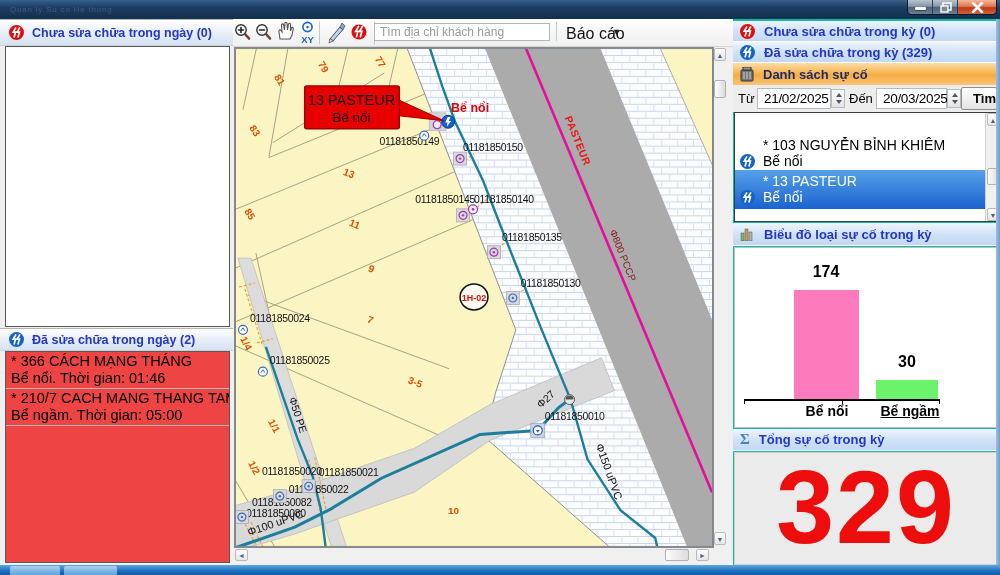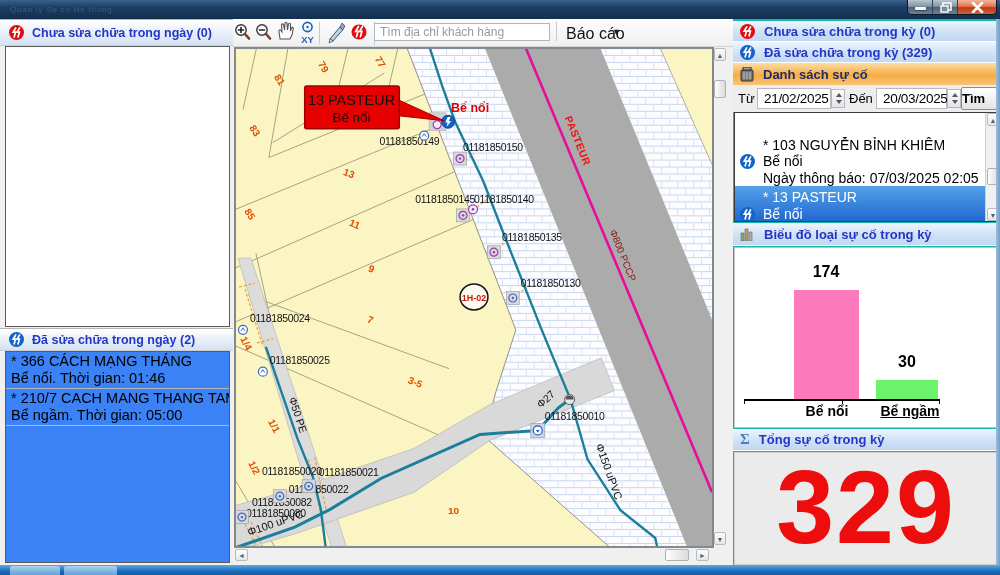--- a/index.html
+++ b/index.html
@@ -16,21 +16,21 @@
 .wb-min,.wb-max { width:25px; background:linear-gradient(#b9c4ce, #8496a6 45%, #4e6275 52%, #6d8092); border-right:1px solid #2c4057; }
 .wb-close { width:38px; background:linear-gradient(#f3b79c, #e0794f 45%, #bd3a17 55%, #d55f38); }
 
 .phead { height:23px; background:linear-gradient(#ffffff, #e9eff8 50%, #d4e2f4); border-top:1px solid #b5b5b5; border-bottom:1px solid #cfcfcf;
   display:flex; align-items:center; font-weight:bold; color:#2336c8; font-size:12.5px; }
 .phead .ic { margin:0 8px 0 9px; }
 
 #lp1head { left:0; top:19px; width:233px; height:27px; }
 #lp1list { left:5px; top:46px; width:225px; height:281px; background:#fff; border:1px solid #5a5a5a; }
 #lp2head { left:0; top:328px; width:233px; }
-#lp2list { left:5px; top:351px; width:225px; height:212px; background:#3b82f6; border:1px solid #5a5a5a; font-size:14.5px; color:#000; overflow:hidden; }
+#lp2list { left:5px; top:351px; width:225px; height:212px; background:#ef4444; border:1px solid #5a5a5a; font-size:14.5px; color:#000; overflow:hidden; }
 #lp2list .row { padding:1px 0 1px 5px; line-height:17px; border-bottom:1px solid #b9b9b9; white-space:nowrap; }
 
 #toolbar { left:233px; top:19px; width:500px; height:28px; background:linear-gradient(#fdfdfd,#f0f0f0); border-bottom:1px solid #d5d5d5; }
 #searchbox { left:374px; top:23px; width:176px; height:18px; background:#fff; border:1px solid #aab6c0; font-size:12px; color:#9a9a9a; line-height:16px; padding-left:5px; }
 #baocao { left:566px; top:25px; font-size:16px; color:#111; }
 .tbsep { top:22px; width:1px; height:19px; background:#c8c8c8; }
 
 #map { left:234px; top:47px; width:480px; height:501px; border:1px solid #888; background:#faf5c2; }
 
 .sb { background:#f0f0f0; }
@@ -46,21 +46,21 @@
 #rorange { position:absolute; left:0; top:44px; width:267px; height:22px; background:linear-gradient(#fbdda6, #f6ad42 55%, #f9c377);
   display:flex; align-items:center; font-weight:bold; color:#1a2c6b; font-size:13px; }
 #rorange .ic { margin:0 9px 0 7px; }
 #daterow { position:absolute; left:0; top:66px; width:267px; height:27px; background:#ededed; font-size:13px; color:#000; }
 .dbox { position:absolute; top:3px; height:21px; background:#fff; border:1px solid #b4bac0; font-size:13.5px; line-height:19px; padding-left:6px; letter-spacing:-0.3px; }
 .spin { position:absolute; top:4px; width:14px; height:19px; background:linear-gradient(#fcfcfc,#e4e4e4); border:1px solid #b4bac0; }
 .spin:before, .spin:after { content:""; position:absolute; left:3.5px; border:3px solid transparent; }
 .spin:before { top:3px; border-bottom:4px solid #556; border-top:none; }
 .spin:after { bottom:3px; border-top:4px solid #556; border-bottom:none; }
 #timbtn { position:absolute; right:3px; top:2px; width:36px; height:23px; background:linear-gradient(#ffffff,#e3e3e3); border:1px solid #8e8e8e; border-radius:2px;
-  font-size:13px; font-weight:bold; text-align:left; line-height:21px; }
+  font-size:13px; font-weight:bold; text-align:right; line-height:21px; }
 #rlist { position:absolute; left:1px; top:93px; width:264px; height:110px; background:#fff; border:1px solid #3c3c3c; font-size:14px; color:#000; overflow:hidden; }
 #rlist .ln { padding-left:28px; line-height:16.4px; white-space:nowrap; }
 #rsel { background:linear-gradient(#54a1e8,#1b62cf); color:#fff; margin:0; padding:3px 0 3px 0; }
 #rlsb { position:absolute; right:1px; top:94px; width:14px; height:108px; background:#f0f0f0; border-left:1px solid #d0d0d0; }
 #chartarea { position:absolute; left:1px; top:228px; width:264px; height:181px; background:#fff; border:1px solid #c0c0c0; }
 #totalarea { position:absolute; left:1px; top:433px; width:264px; height:113px; background:#ebebeb; border:1px solid #d0d0d0; text-align:center; }
 #totalarea span { font-size:104px; font-weight:bold; color:#ee0d0d; line-height:108px; letter-spacing:2px; }
 
 #taskbar { left:0; top:565px; width:1000px; height:10px; background:linear-gradient(#5fa8dc,#1b6ec0 60%,#155a9e); }
 .tseg { position:absolute; top:1px; height:9px; background:linear-gradient(#bcdcf2,#6fb1e2); border-radius:2px 2px 0 0; opacity:.85; }
@@ -350,21 +350,20 @@
     <div class="dbox" style="left:143px;width:71px;">20/03/2025</div>
     <div class="spin" style="left:214px;"></div>
     <div id="timbtn">Tìm</div>
   </div>
   <div id="rlist">
     <div class="ln" style="margin-top:24px;">* 103 NGUYỄN BỈNH KHIÊM</div>
     <div class="ln" style="position:relative;">Bể nổi<svg style="position:absolute;left:5px;top:1px;" width="15" height="15">
           <circle cx="7.5" cy="7.5" r="7.5" fill="#1464c8"></circle>
           <path d="M7 2.4 L4.2 7.2 L6.5 7.2 L5 12.6 M10.9 2.4 L8.1 7.2 L10.4 7.2 L8.9 12.6" stroke="#fff" stroke-width="1.7" fill="none"></path>
         </svg></div>
-    <div class="ln">Ngày thông báo: 07/03/2025 02:05</div>
     <div id="rsel">
       <div class="ln">* 13 PASTEUR</div>
       <div class="ln" style="position:relative;">Bể nổi<svg style="position:absolute;left:5px;top:1px;" width="15" height="15">
             <circle cx="7.5" cy="7.5" r="7.5" fill="#1464c8"></circle>
             <path d="M7 2.4 L4.2 7.2 L6.5 7.2 L5 12.6 M10.9 2.4 L8.1 7.2 L10.4 7.2 L8.9 12.6" stroke="#fff" stroke-width="1.7" fill="none"></path>
           </svg></div>
     </div>
   </div>
   <div id="rlsb">
       <div class="sbtn" style="left:1px;top:0px;width:12px;height:13px;font-size:7px;line-height:13px;">▲</div>

